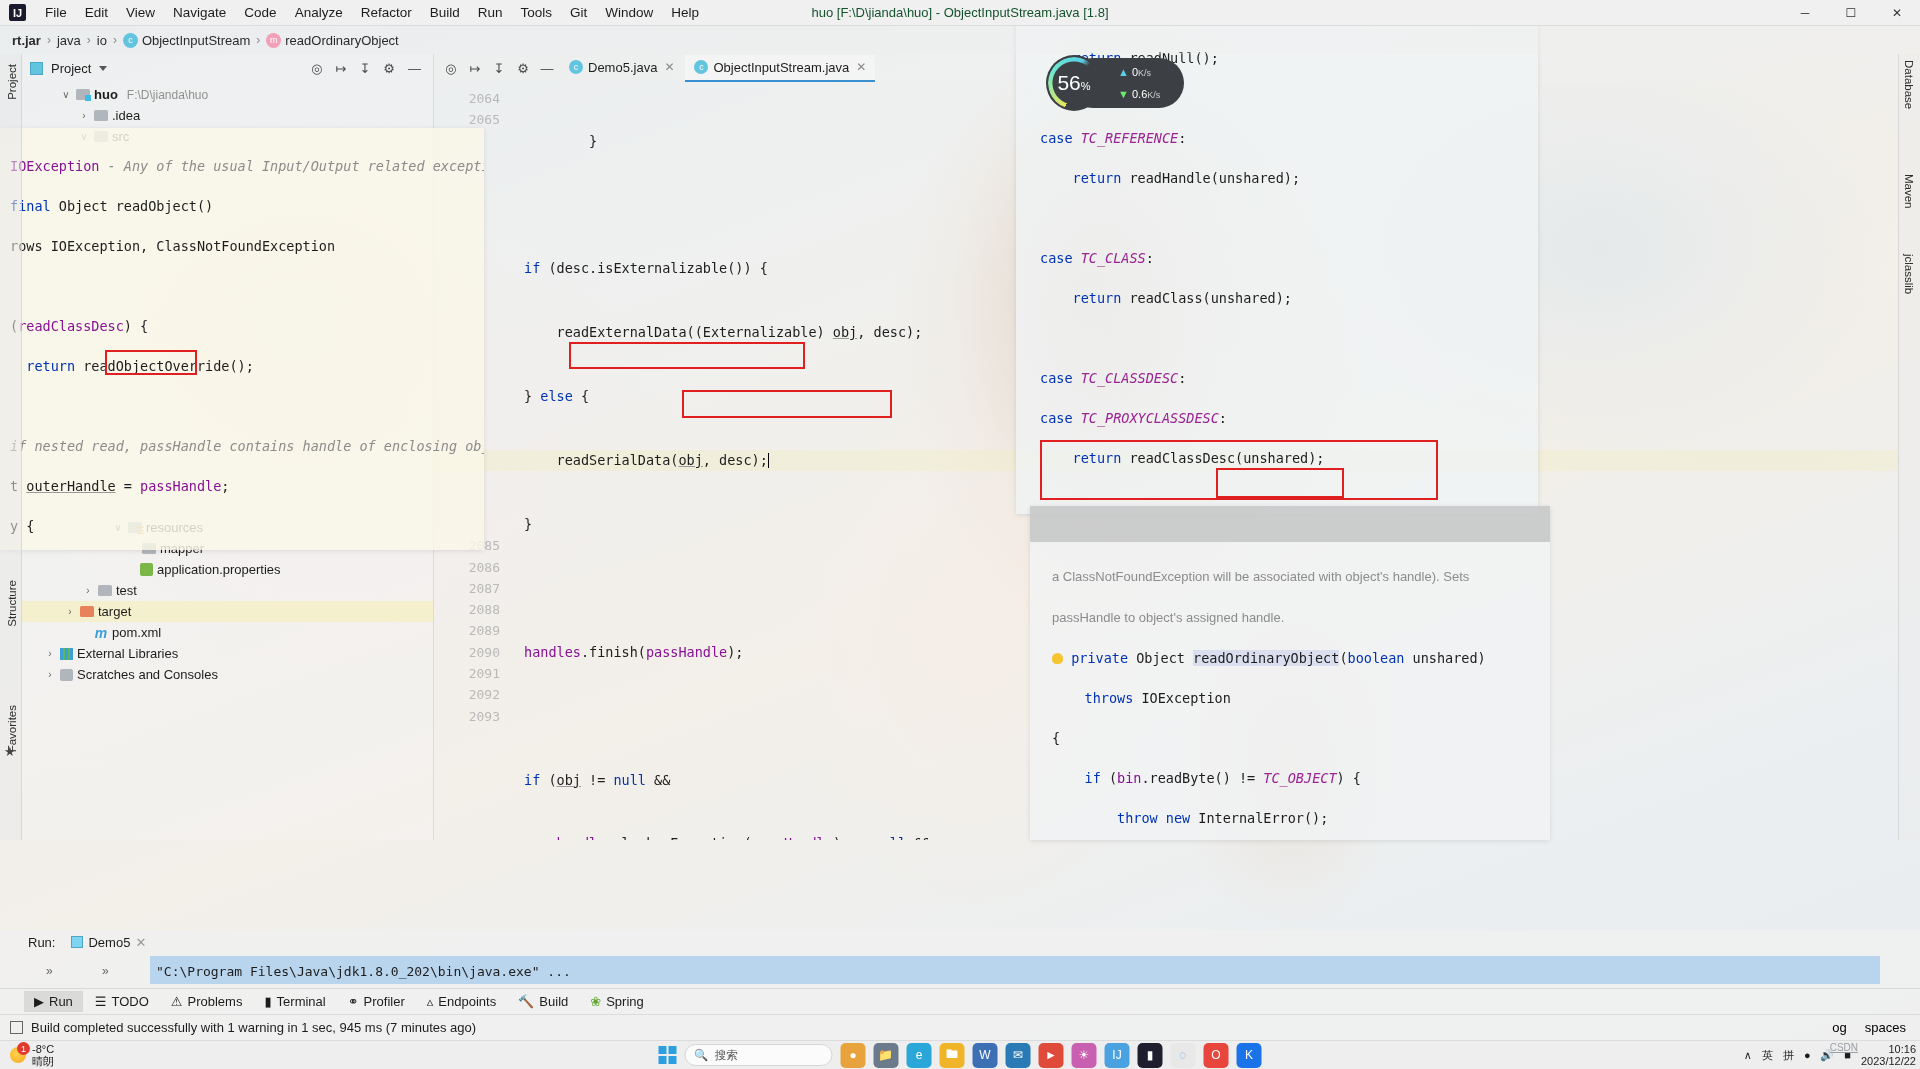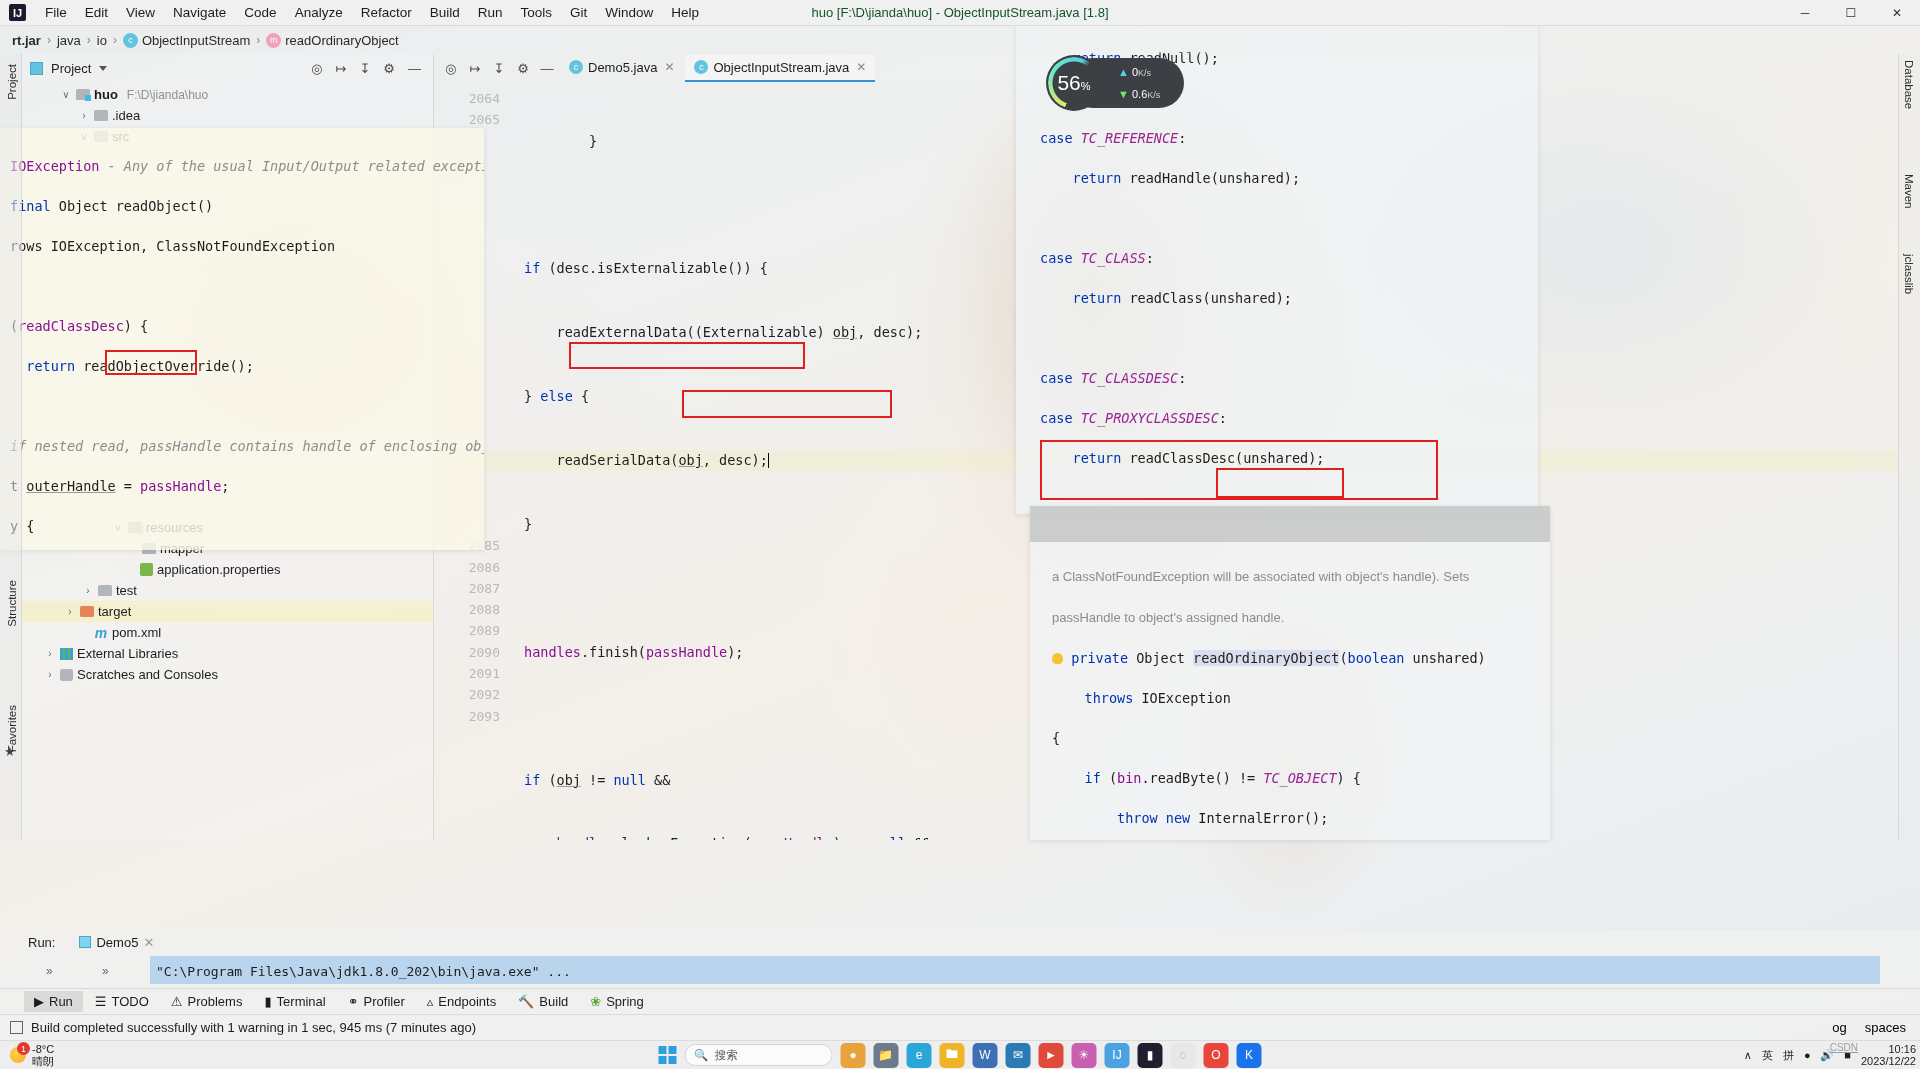--- a/index.html
+++ b/index.html
@@ -165,21 +165,21 @@
             mask:radial-gradient(circle, transparent 21px, #000 22px);}
   .nw-pct{position:relative;color:#fff;font-size:21px;z-index:2;}
   .nw-pct small{font-size:11px;}
   .nw-rates{position:absolute;left:72px;top:7px;color:#fff;font-size:11px;line-height:21px;}
   .nw-rates .arrow-up{color:#5ad0e8;}
   .nw-rates .arrow-dn{color:#6ee86e;}
   .nw-rates .unit{font-size:9px;color:#cfcfcf;}
 
   
   .runpanel{position:absolute;left:0;top:930px;width:1920px;height:110px;z-index:26;background:rgba(240,240,240,.86);}
-  .run-head{height:24px;display:flex;align-items:center;padding-left:28px;gap:16px;font-size:13px;}
+  .run-head{height:24px;display:flex;align-items:center;padding-left:28px;gap:8px;font-size:13px;}
   .run-tab{display:flex;align-items:center;gap:5px;padding:2px 8px;}
   .run-sq{width:12px;height:12px;background:#7fd4ef;border:1px solid #4aa8c4;}
   .run-console{height:34px;display:flex;align-items:center;padding-left:60px;position:relative;}
   .console-sel{position:absolute;left:150px;top:2px;right:40px;height:28px;background:rgba(140,190,235,.55);}
   .console-txt{position:relative;font-family:"DejaVu Sans Mono",monospace;font-size:13px;color:#1d1d1d;z-index:2;margin-left:96px;}
   .chev{color:#666;font-size:12px;position:absolute;z-index:2;}
   .toolwin-bar{height:26px;display:flex;align-items:center;padding-left:24px;gap:2px;border-top:1px solid rgba(200,200,200,.6);}
   .tw{display:flex;align-items:center;gap:5px;padding:3px 10px;font-size:13px;color:#1d1d1d;}
   .tw.active{background:rgba(0,0,0,.09);}
   .statusbar{height:26px;display:flex;align-items:center;padding-left:10px;gap:8px;font-size:13px;border-top:1px solid rgba(205,205,205,.6);}

